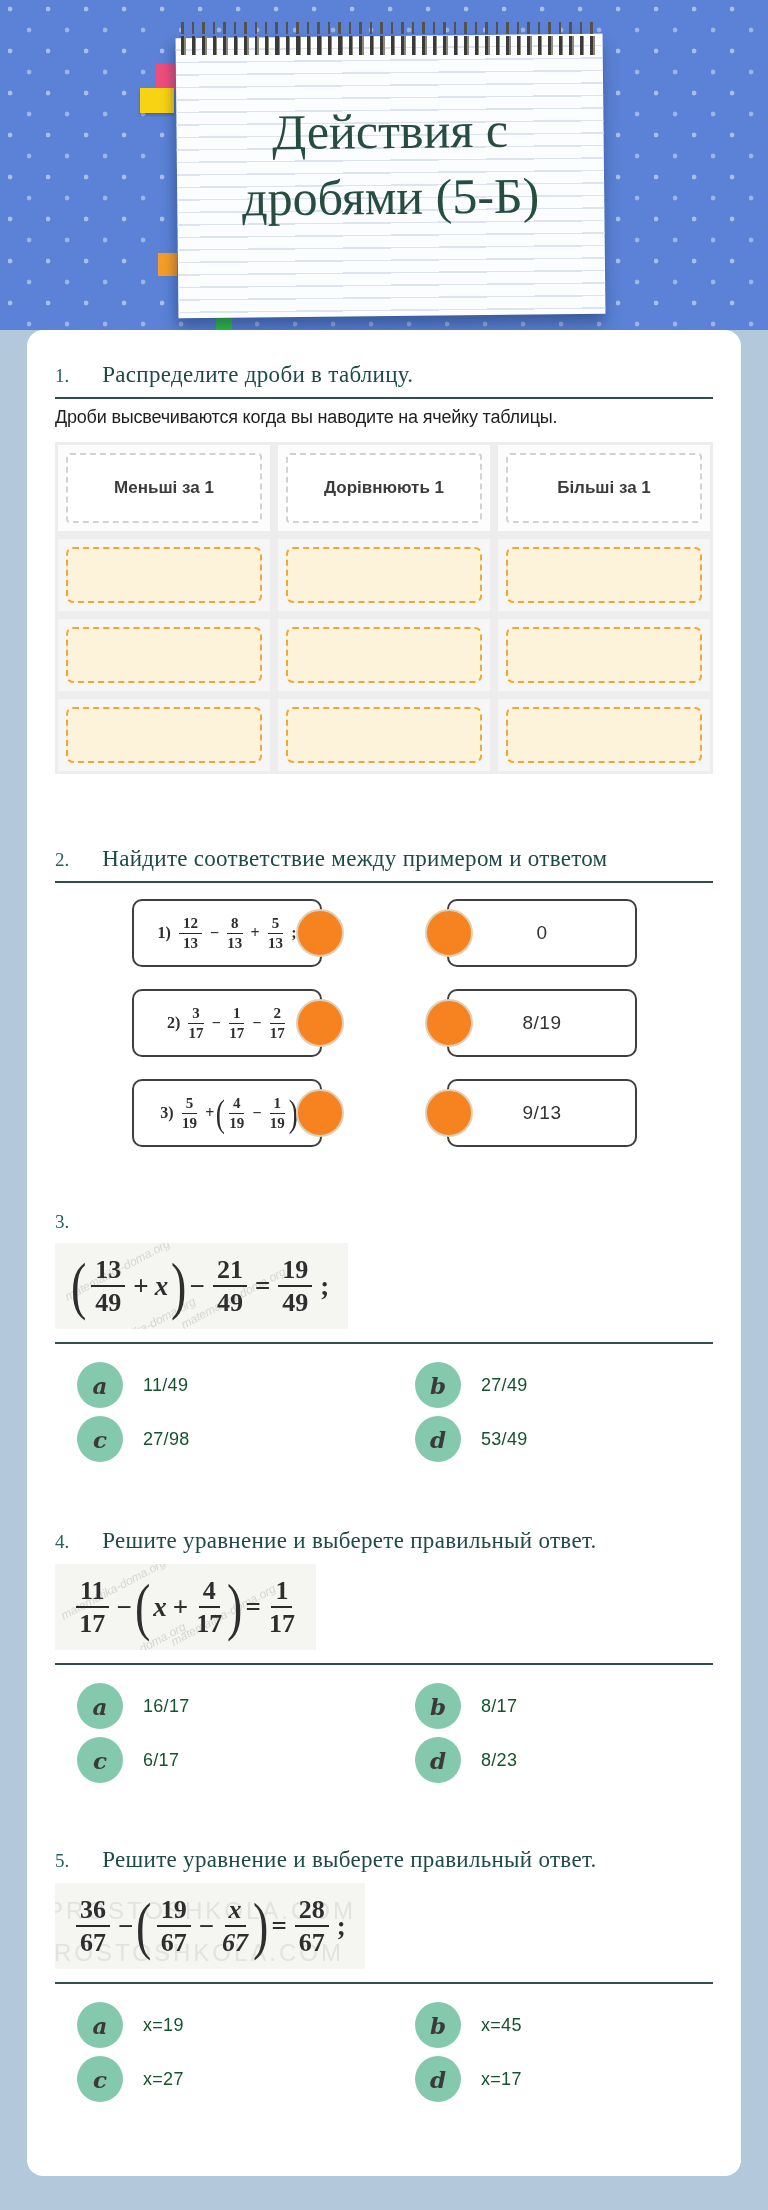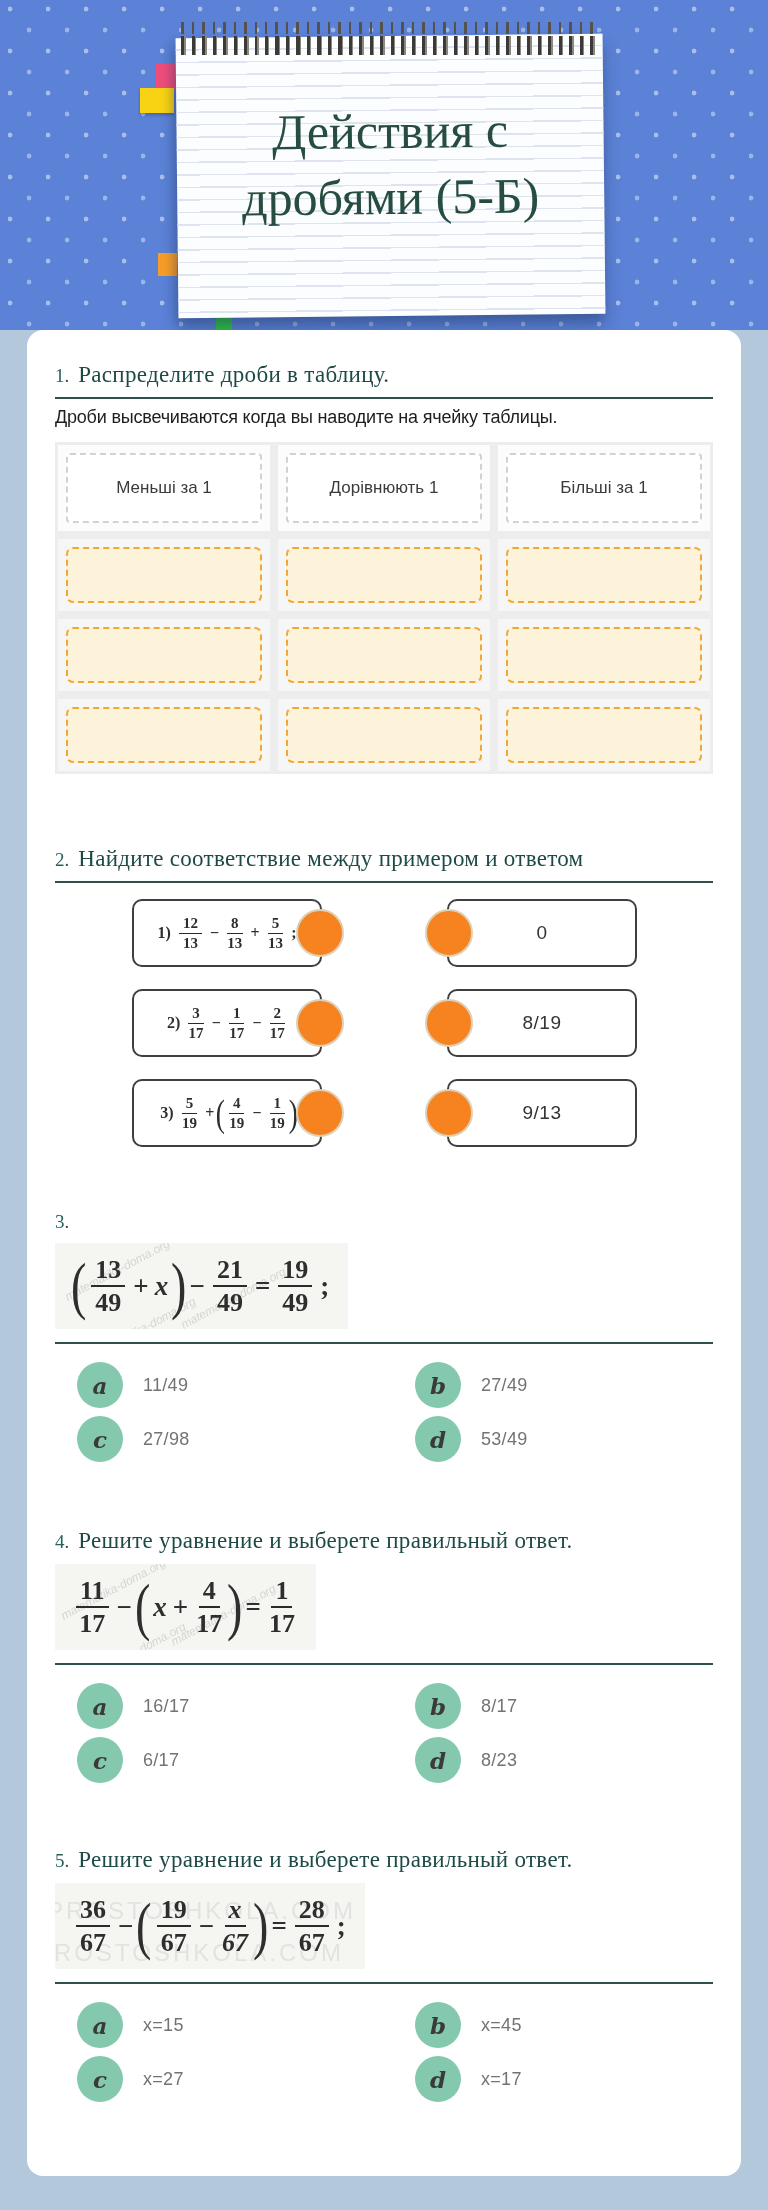--- a/index.html
+++ b/index.html
@@ -44,33 +44,33 @@
   
   .card{
     position:relative;width:658px;margin:0 27px;
     background:#fff;border-radius:16px;
     padding:32px 28px 30px 28px;
     min-height:1784px;
     z-index:2;
   }
   .q-head{display:flex;align-items:baseline;gap:9px;color:#1d4a46;font-family:"Liberation Serif",serif;}
   .q-num{font-size:19px;color:#27615b;}
-  .q-title{font-size:23px;letter-spacing:.3px;}
+  .q-title{font-size:23px;letter-spacing:.3px;margin-left:24px;}
   .divider{border-bottom:2px solid #2f4f4d;margin-top:9px;}
   .hint{margin-top:8px;font-size:18px;color:#1e1e1e;letter-spacing:-.2px;}
   
   .sort-table{
     margin-top:14px;background:#ededed;border:3px solid #ededed;
     display:grid;grid-template-columns:1fr 1fr 1fr;gap:8px;
   }
   .th-cell{background:#fcfcfc;padding:8px;}
   .th-inner{
     border:2px dashed #d2d2d2;border-radius:4px;height:66px;
     display:flex;align-items:center;justify-content:center;
-    font-weight:normal;font-size:17px;color:#3b3b3b;background:#fff;
+    font-weight:bold;font-size:17px;color:#3b3b3b;background:#fff;
   }
   .drop-cell{background:#f6f6f6;padding:8px;}
   .drop-inner{
     border:2px dashed #f0a832;border-radius:7px;height:52px;background:#fcf3da;
   }
   
   .match-rows{margin-top:16px;}
   .match-row{position:relative;height:68px;margin-bottom:22px;}
   .match-box{
     position:absolute;top:0;height:64px;width:186px;
@@ -110,21 +110,21 @@
   .wm-big span{font-style:normal;font-weight:normal;font-size:24px;letter-spacing:3px;color:rgba(130,130,130,.16);transform:none;text-align:right;}
   
   .options{margin-top:18px;display:grid;grid-template-columns:338px auto;row-gap:8px;}
   .option{display:flex;align-items:center;gap:20px;padding-left:22px;cursor:pointer;}
   .opt-circle{
     width:46px;height:46px;border-radius:50%;background:#84c9ae;
     display:flex;align-items:center;justify-content:center;
     font-family:"DejaVu Serif",serif;font-style:italic;font-weight:bold;
     font-size:23px;color:#3a3a3a;
   }
-  .opt-text{font-size:18px;color:#737373;letter-spacing:.3px;}
+  .opt-text{font-size:18px;color:#14532d;letter-spacing:.3px;}
   
   .sec-t2{margin-top:72px;}
   .sec-t3{margin-top:64px;}
   .sec-t4{margin-top:66px;}
   .sec-t5{margin-top:64px;}
 </style>
 </head>
 <body>
 
 <div class="banner">
@@ -424,21 +424,21 @@
             <span class="fn">28</span>
             <span class="fd">67</span>
           </span>
           <span class="etxt">;</span>
         </div>
     </div>
     <div class="divider"></div>
     <div class="options">
       <div class="option">
         <span class="opt-circle">a</span>
-        <span class="opt-text">x=15</span>
+        <span class="opt-text">x=19</span>
       </div>
       <div class="option">
         <span class="opt-circle">b</span>
         <span class="opt-text">x=45</span>
       </div>
       <div class="option">
         <span class="opt-circle">c</span>
         <span class="opt-text">x=27</span>
       </div>
       <div class="option">

